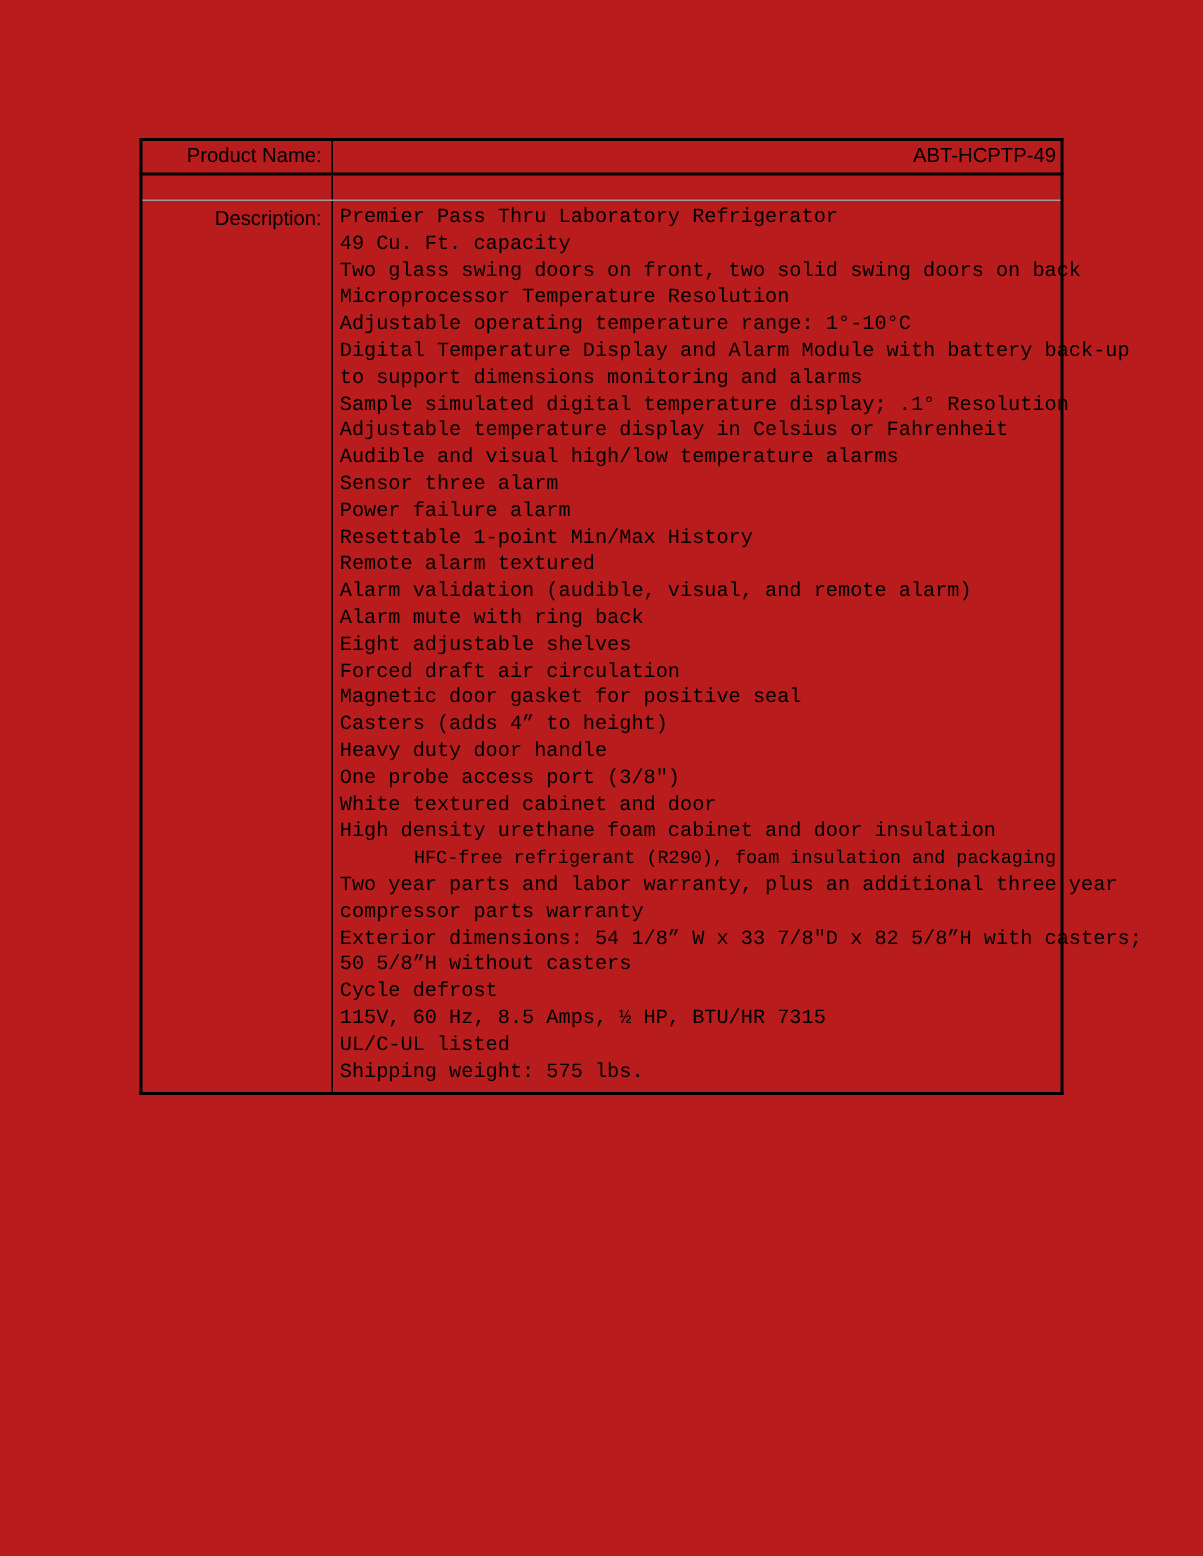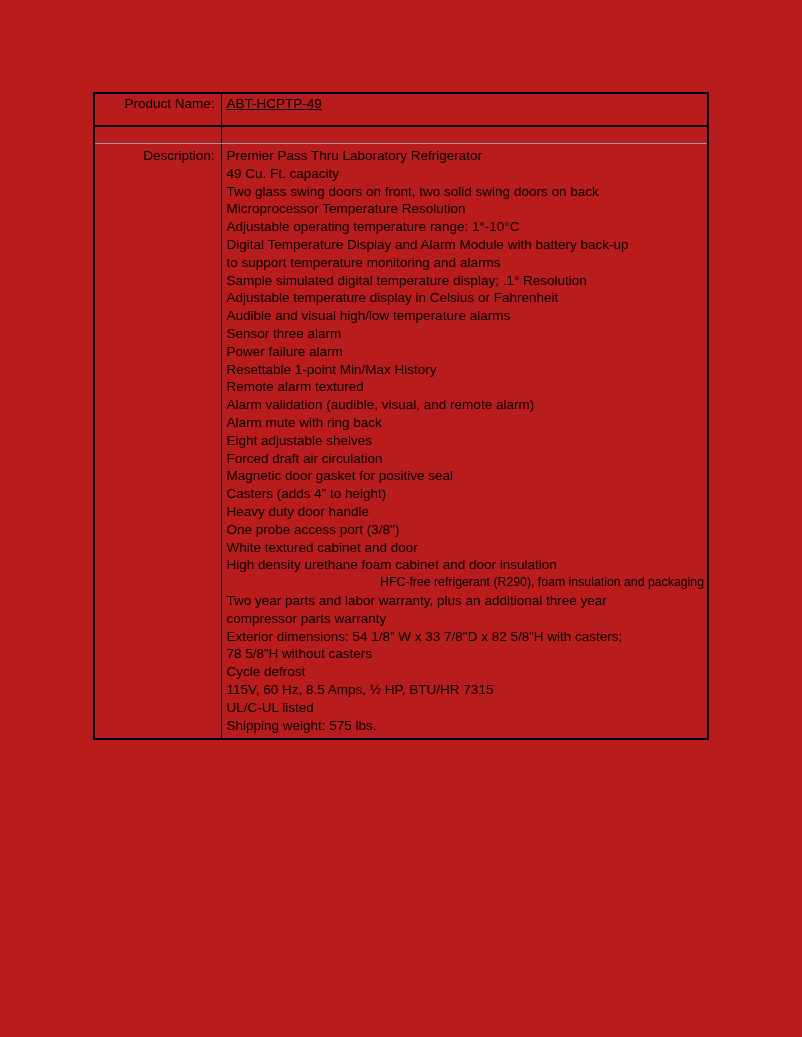--- a/index.html
+++ b/index.html
@@ -46,23 +46,22 @@
   }
   .row-product .cell-label {
     border-left: 2px solid #000000;
     border-right: 1px solid #000000;
     text-align: right;
     padding: 1px 6px 1px 2px;
   }
   .row-product .cell-value {
     border-right: 2px solid #000000;
     border-left: 1px solid #000000;
-    text-align: left;
-    padding: 1px 3px 11px 5px;
-    text-decoration: underline;
+    text-align: right;
+    padding: 1px 3px 1px 5px;
   }
 
   
   .row-spacer .cell-label,
   .row-spacer .cell-value {
     border-bottom: 1px solid #9a9a9a;
     height: 16px;
   }
   .row-spacer .cell-label {
     border-left: 2px solid #000000;
@@ -97,20 +96,21 @@
   }
   .label-text {
     font-size: 13.5px;
     line-height: 17.8px;
     white-space: nowrap;
   }
   .desc-list {
     margin: 0;
     padding: 0;
     list-style: none;
+    font-family: Liberation Mono, monospace;
   }
   .desc-list li {
     font-size: 13.5px;
     line-height: 17.8px;
     white-space: pre;
     margin: 0;
     padding: 0;
   }
   .desc-list li.small {
     font-size: 12.3px;
@@ -151,21 +151,21 @@
           <div class="label-text">Description:</div>
         </td>
         <td class="cell-value">
           <ul class="desc-list">
               <li>Premier Pass Thru Laboratory Refrigerator</li>
               <li>49 Cu. Ft. capacity</li>
               <li>Two glass swing doors on front, two solid swing doors on back</li>
               <li>Microprocessor Temperature Resolution</li>
               <li>Adjustable operating temperature range: 1°-10°C</li>
               <li>Digital Temperature Display and Alarm Module with battery back-up</li>
-              <li>to support temperature monitoring and alarms</li>
+              <li>to support dimensions monitoring and alarms</li>
               <li>Sample simulated digital temperature display; .1° Resolution</li>
               <li>Adjustable temperature display in Celsius or Fahrenheit</li>
               <li>Audible and visual high/low temperature alarms</li>
               <li>Sensor three alarm</li>
               <li>Power failure alarm</li>
               <li>Resettable 1-point Min/Max History</li>
               <li>Remote alarm textured</li>
               <li>Alarm validation (audible, visual, and remote alarm)</li>
               <li>Alarm mute with ring back</li>
               <li>Eight adjustable shelves</li>
@@ -173,21 +173,21 @@
               <li>Magnetic door gasket for positive seal</li>
               <li>Casters (adds 4” to height)</li>
               <li>Heavy duty door handle</li>
               <li>One probe access port (3/8")</li>
               <li>White textured cabinet and door</li>
               <li>High density urethane foam cabinet and door insulation</li>
               <li class="small">HFC-free refrigerant (R290), foam insulation and packaging</li>
               <li>Two year parts and labor warranty, plus an additional three year</li>
               <li>compressor parts warranty</li>
               <li>Exterior dimensions: 54 1/8” W x 33 7/8"D x 82 5/8”H with casters;</li>
-              <li>78 5/8”H without casters</li>
+              <li>50 5/8”H without casters</li>
               <li>Cycle defrost</li>
               <li>115V, 60 Hz, 8.5 Amps, ½ HP, BTU/HR 7315</li>
               <li>UL/C-UL listed</li>
               <li>Shipping weight: 575 lbs.</li>
             </ul>
         </td>
       </tr>
     </tbody>
   </table>
 

